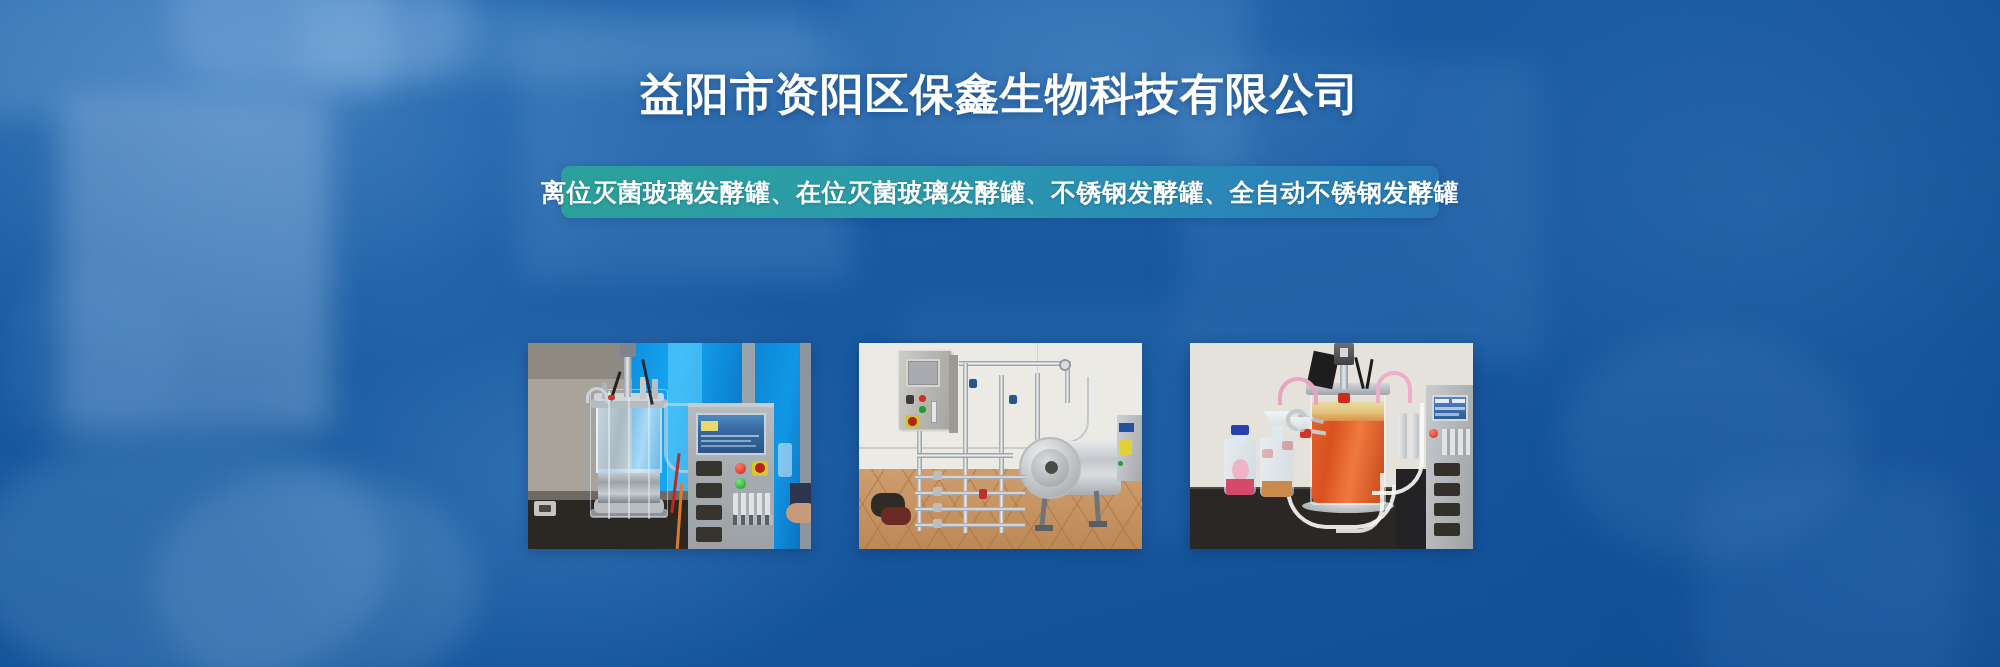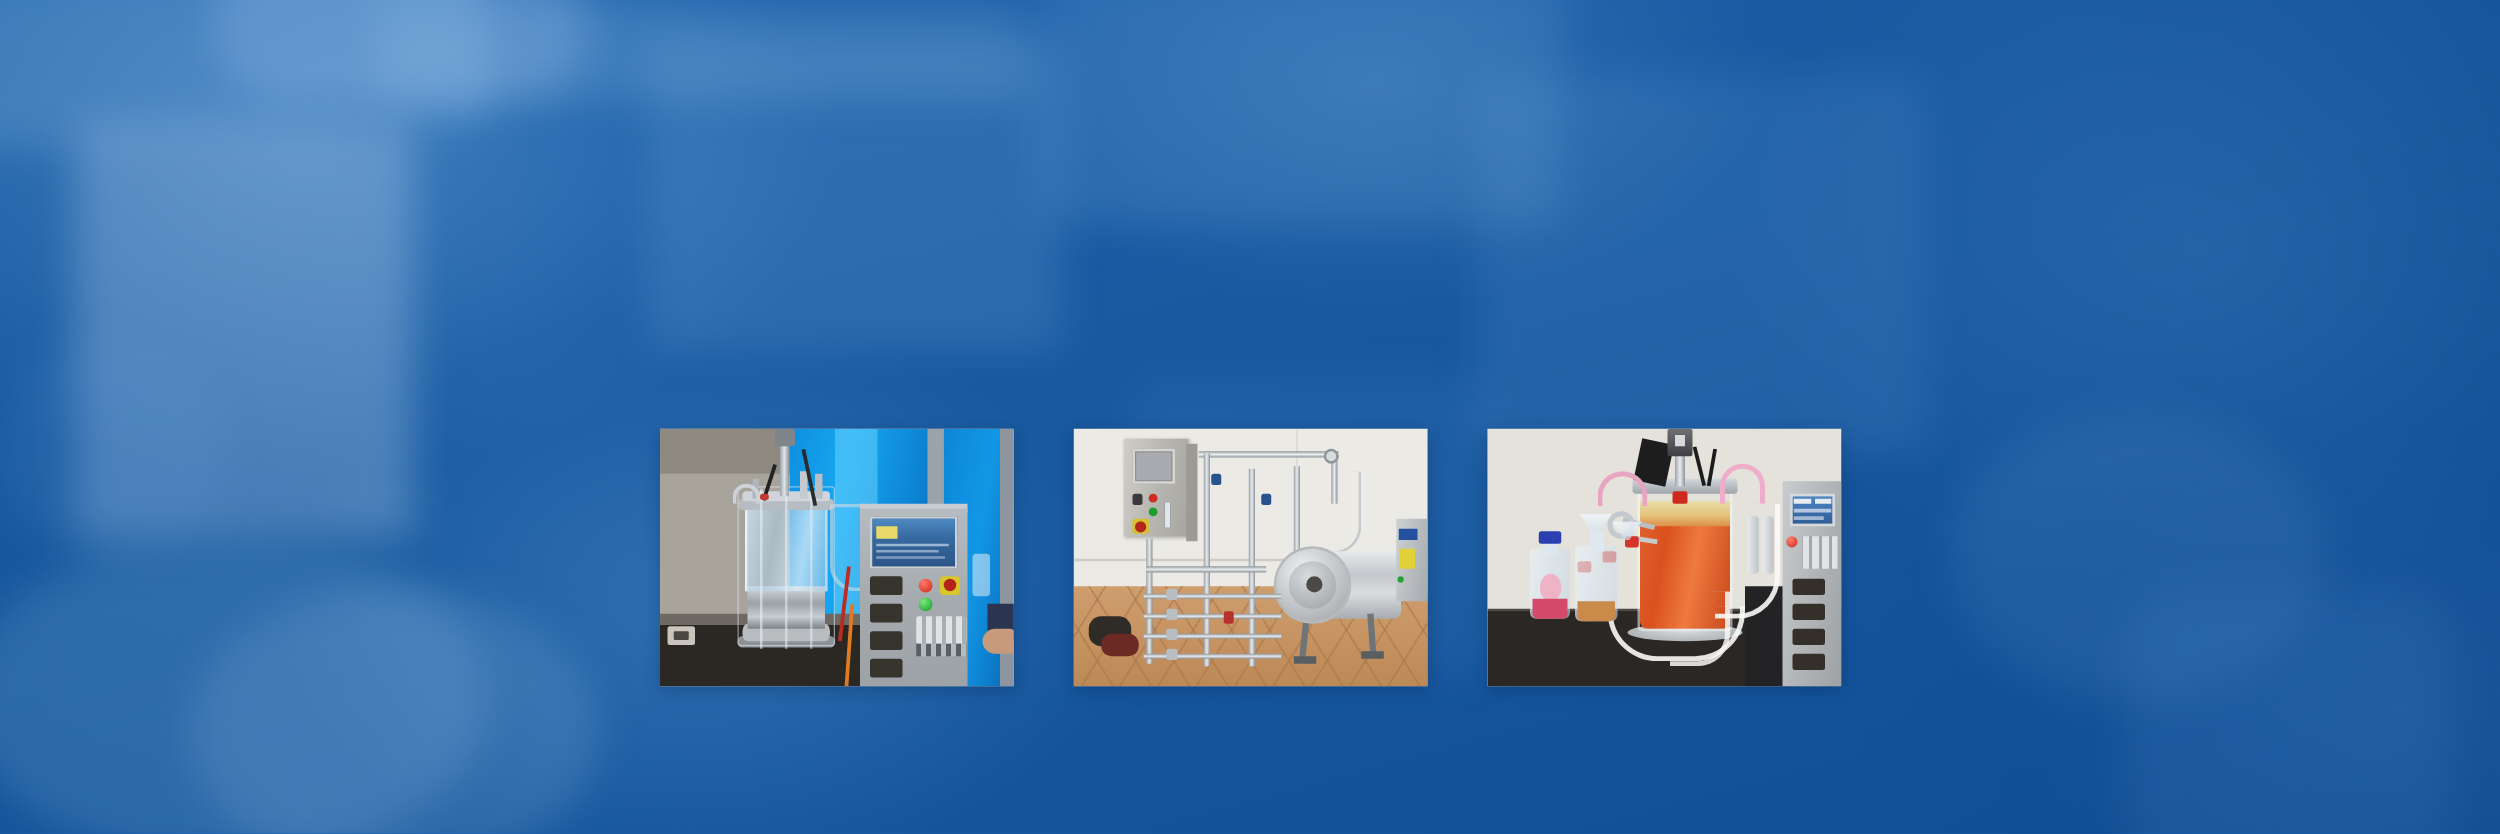--- a/index.html
+++ b/index.html
@@ -339,21 +339,25 @@
     <div class="bg-shape bg-s7"></div>
     <div class="bg-shape bg-s8"></div>
     <div class="bg-shape bg-s9"></div>
     <div class="bg-shape bg-s10"></div>
     <div class="bg-shape bg-s11"></div>
     <div class="bg-shape bg-s12"></div>
     <div class="bg-shape bg-s13"></div>
     <div class="bg-vignette"></div>
   </div>
 
-
+  <h1 id="company-title">益阳市资阳区保鑫生物科技有限公司</h1>
+
+  <div id="subtitle-banner">
+    <span id="subtitle-text">离位灭菌玻璃发酵罐、在位灭菌玻璃发酵罐、不锈钢发酵罐、全自动不锈钢发酵罐</span>
+  </div>
 
   <div id="product-gallery">
 
     <div class="product-photo">
       <div class="ph p1-wall"></div>
       <div class="ph p1-wall2"></div>
       <div class="ph p1-glow"></div>
       <div class="ph p1-glow2"></div>
       <div class="ph p1-frame"></div>
       <div class="ph p1-glow3"></div>

